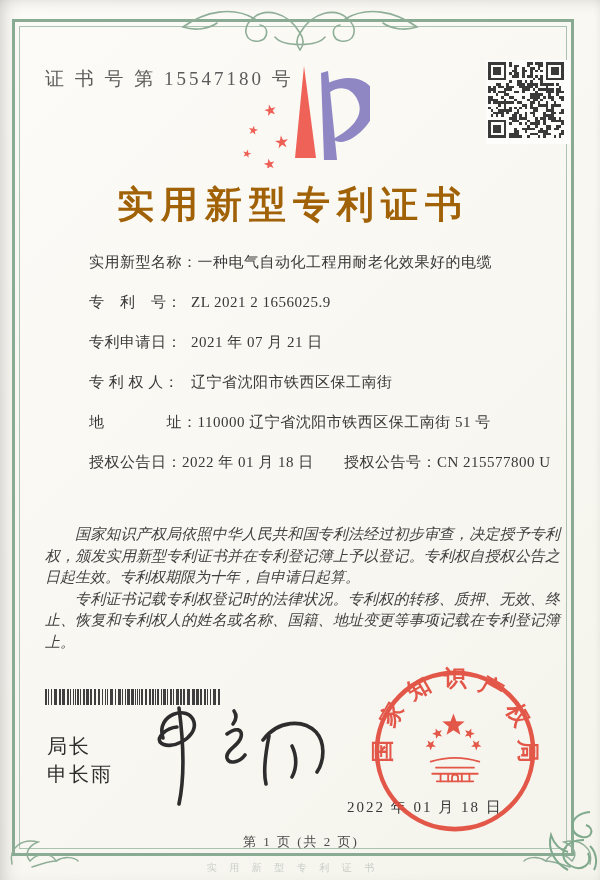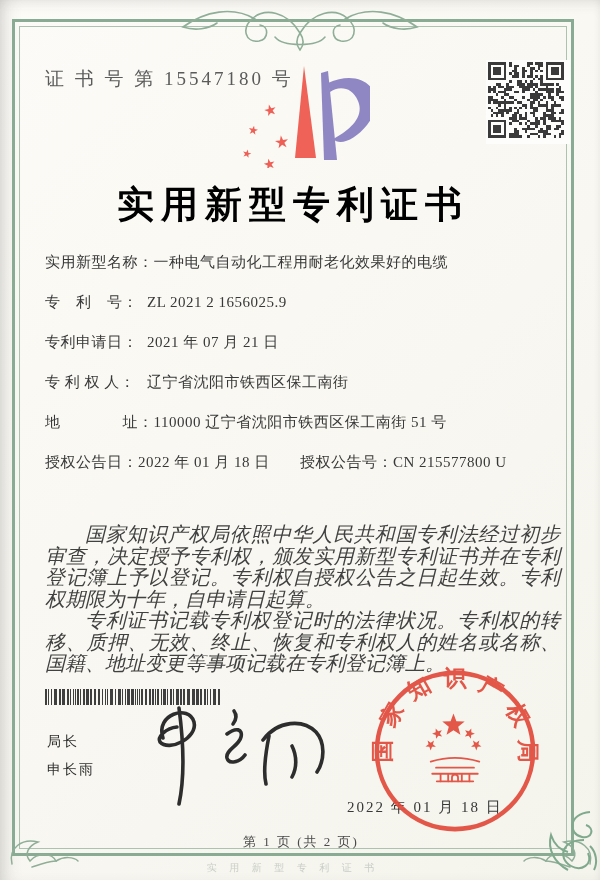--- a/index.html
+++ b/index.html
@@ -14,35 +14,35 @@
   .frame-outer{position:absolute;left:12px;top:19px;right:26px;bottom:24px;
                border:3px solid #8aab93;}
   .frame-inner{position:absolute;left:19px;top:26px;right:33px;bottom:31px;
                border:1px solid #aac3b1;}
   .abs{position:absolute;}
   
   .cert-no{left:45px;top:66px;font-size:19px;letter-spacing:3px;color:#5b5b5b;}
   .logo{left:238px;top:60px;width:132px;height:108px;}
   .qr{left:486px;top:60px;width:80px;height:80px;background:#fdfdfb;padding:2px;}
   .title{left:12px;right:26px;top:180px;text-align:center;font-size:37px;
-         font-weight:700;letter-spacing:7px;color:#000000;}
+         font-weight:700;letter-spacing:7px;color:#a16207;}
   
   .fields{left:45px;top:252px;right:38px;font-size:15px;line-height:21px;
           letter-spacing:.5px;color:#383838;}
-  .frow{margin-bottom:19px;white-space:nowrap;}
+  .frow{margin-bottom:19px;white-space:nowrap;margin-left:44px;}
   .frow .lab{display:inline-block;min-width:102px;}
   .grant-left-wrap{display:inline-block;width:255px;}
   
-  .paras{left:45px;top:524px;right:40px;font-size:20px;line-height:21.5px;
+  .paras{left:45px;top:524px;right:40px;font-size:15px;line-height:21.5px;
          color:#414141;font-style:italic;text-align:justify;}
   .paras p{margin:0;text-indent:2em;}
   
   .barcode{left:45px;top:689px;width:181px;height:16px;display:flex;align-items:stretch;}
   .barcode i{display:block;background:#3f3f3f;}
-  .signer{left:47px;font-size:14px;letter-spacing:2px;color:#2f2f2f;}
+  .signer{left:47px;font-size:20px;letter-spacing:2px;color:#2f2f2f;}
   .sig-svg{left:133px;top:698px;width:214px;height:112px;}
   .seal{left:364px;top:660px;width:182px;height:182px;opacity:.92;z-index:3;}
   .seal-date{left:347px;top:798px;font-size:15px;letter-spacing:2px;color:#383838;z-index:2;}
   .footer{left:28px;right:26px;top:833px;text-align:center;font-size:13px;
           letter-spacing:2px;color:#4a4a4a;}
   .ghost{left:12px;right:26px;top:861px;text-align:center;font-size:10px;
          letter-spacing:5px;color:rgba(95,115,105,.30);}
   
   .orn-top{left:50%;top:3px;transform:translateX(-50%);width:270px;height:52px;}
   .orn-bl{left:6px;top:834px;width:74px;height:36px;}

